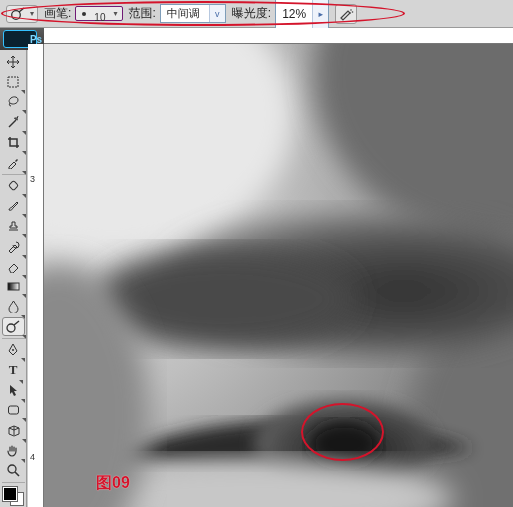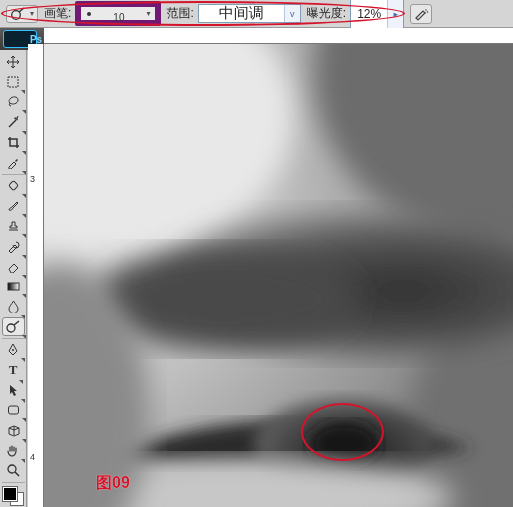--- a/index.html
+++ b/index.html
@@ -4,26 +4,26 @@
 <style>
   * { margin: 0; padding: 0; box-sizing: border-box; }
   body { width: 513px; height: 507px; background: #cccccc; font-family: "SimSun", Arial, sans-serif; font-size: 12px; position: relative; overflow: hidden; }
 
   
   .options-bar { position: absolute; left: 0; top: 0; width: 513px; height: 28px; background: #d5d5d5; border-bottom: 1px solid #9a9a9a; display: flex; align-items: center; padding: 0 6px; gap: 6px; color: #222; }
   .options-bar .seg { display: flex; align-items: center; gap: 4px; }
   .tool-preset { display: flex; align-items: center; gap: 2px; background: #e6e6e6; border: 1px solid #9a9a9a; border-radius: 3px; padding: 1px 3px; }
   .tool-preset .ico { width: 16px; height: 14px; display: flex; align-items: center; justify-content: center; }
   .tool-preset .arrow { font-size: 8px; color: #555; }
-  .brush-picker { display: flex; align-items: center; background: #eaeaea; border: 6px solid #701a75; border-radius: 2px; padding: 1px 4px 1px 6px; gap: 22px; }
+  .brush-picker { display: flex; align-items: center; background: #eaeaea; border: 1px solid #701a75; border-radius: 2px; padding: 1px 4px 1px 6px; gap: 8px; }
   .brush-picker .dot { width: 4px; height: 4px; border-radius: 50%; background: #333; }
   .brush-picker .sz { font-size: 10px; color: #333; position: relative; top: 4px; }
   .brush-picker .arw { font-size: 8px; color: #555; }
   .dropdown { display: flex; align-items: center; background: #fff; border: 1px solid #7e9db9; height: 19px; }
-  .dropdown .val { padding: 0 20px; min-width: 48px; font-size: 15px; font-family: Liberation Serif, serif; }
+  .dropdown .val { padding: 0 6px; min-width: 48px; font-size: 11px; font-family: Liberation Serif, serif; }
   .dropdown .btn { width: 16px; height: 100%; display: flex; align-items: center; justify-content: center; background: #eef3fb; border-left: 1px solid #b7c8df; color: #4a6ea9; font-size: 9px; }
   .numbox { display: flex; align-items: center; background: #fff; border: 1px solid #7e9db9; height: 37px; }
   .numbox .val { padding: 0 6px; min-width: 30px; text-align: right; font-size: 12px; }
   .numbox .btn { width: 16px; height: 100%; display: flex; align-items: center; justify-content: center; background: #eef3fb; border-left: 1px solid #b7c8df; color: #4a6ea9; font-size: 9px; }
   .airbrush { width: 22px; height: 20px; border: 1px solid #9a9a9a; border-radius: 3px; display: flex; align-items: center; justify-content: center; background: #e6e6e6; }
   .red-ring-bar { position: absolute; left: 1px; top: 1px; width: 404px; height: 25px; border: 2px solid #d4142b; border-radius: 50%/50%; pointer-events: none; }
 
   
   .app-strip { position: absolute; left: 0; top: 28px; width: 513px; height: 22px; background: linear-gradient(#5c5c5c,#3a3a3a); }
   .ps-badge { position: absolute; left: 3px; top: 30px; width: 19px; height: 18px; background: #0a2230; border: 1px solid #34c1ff; border-radius: 3px; color: #7fd7ff; font-size: 10px; display: flex; align-items: center; justify-content: center; font-family: Arial, sans-serif; font-weight: bold; padding-left: 32px; }

